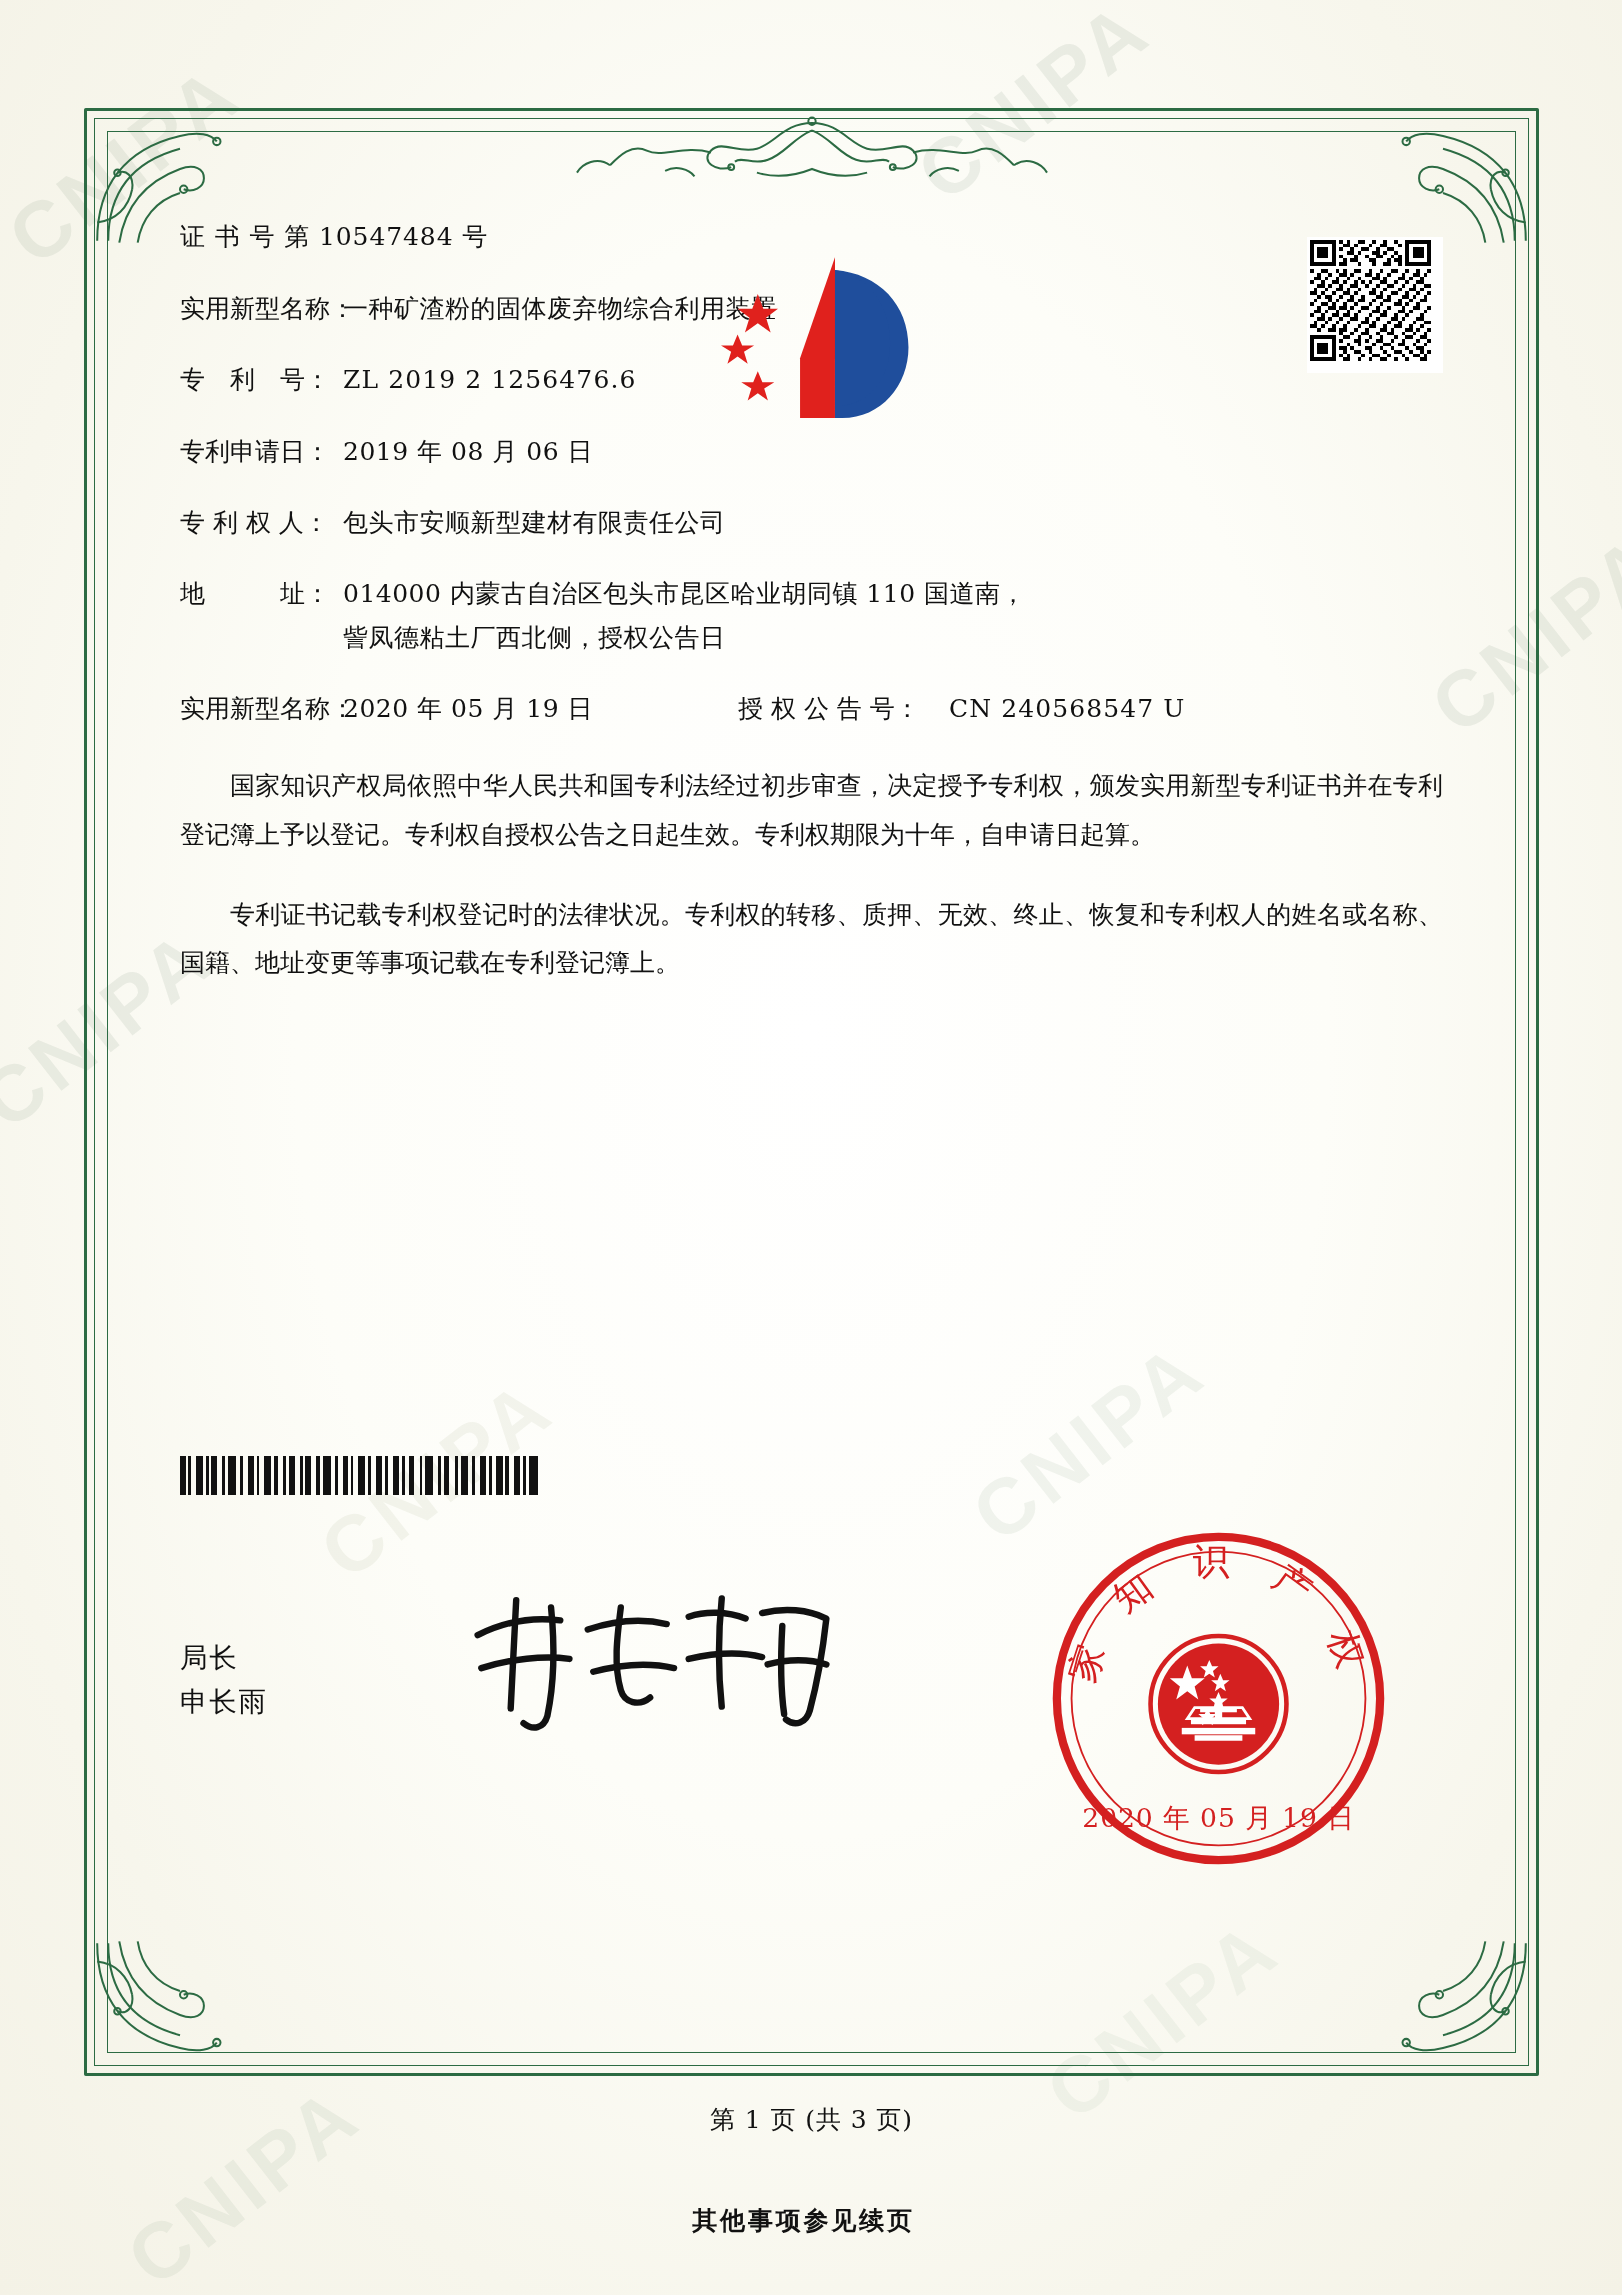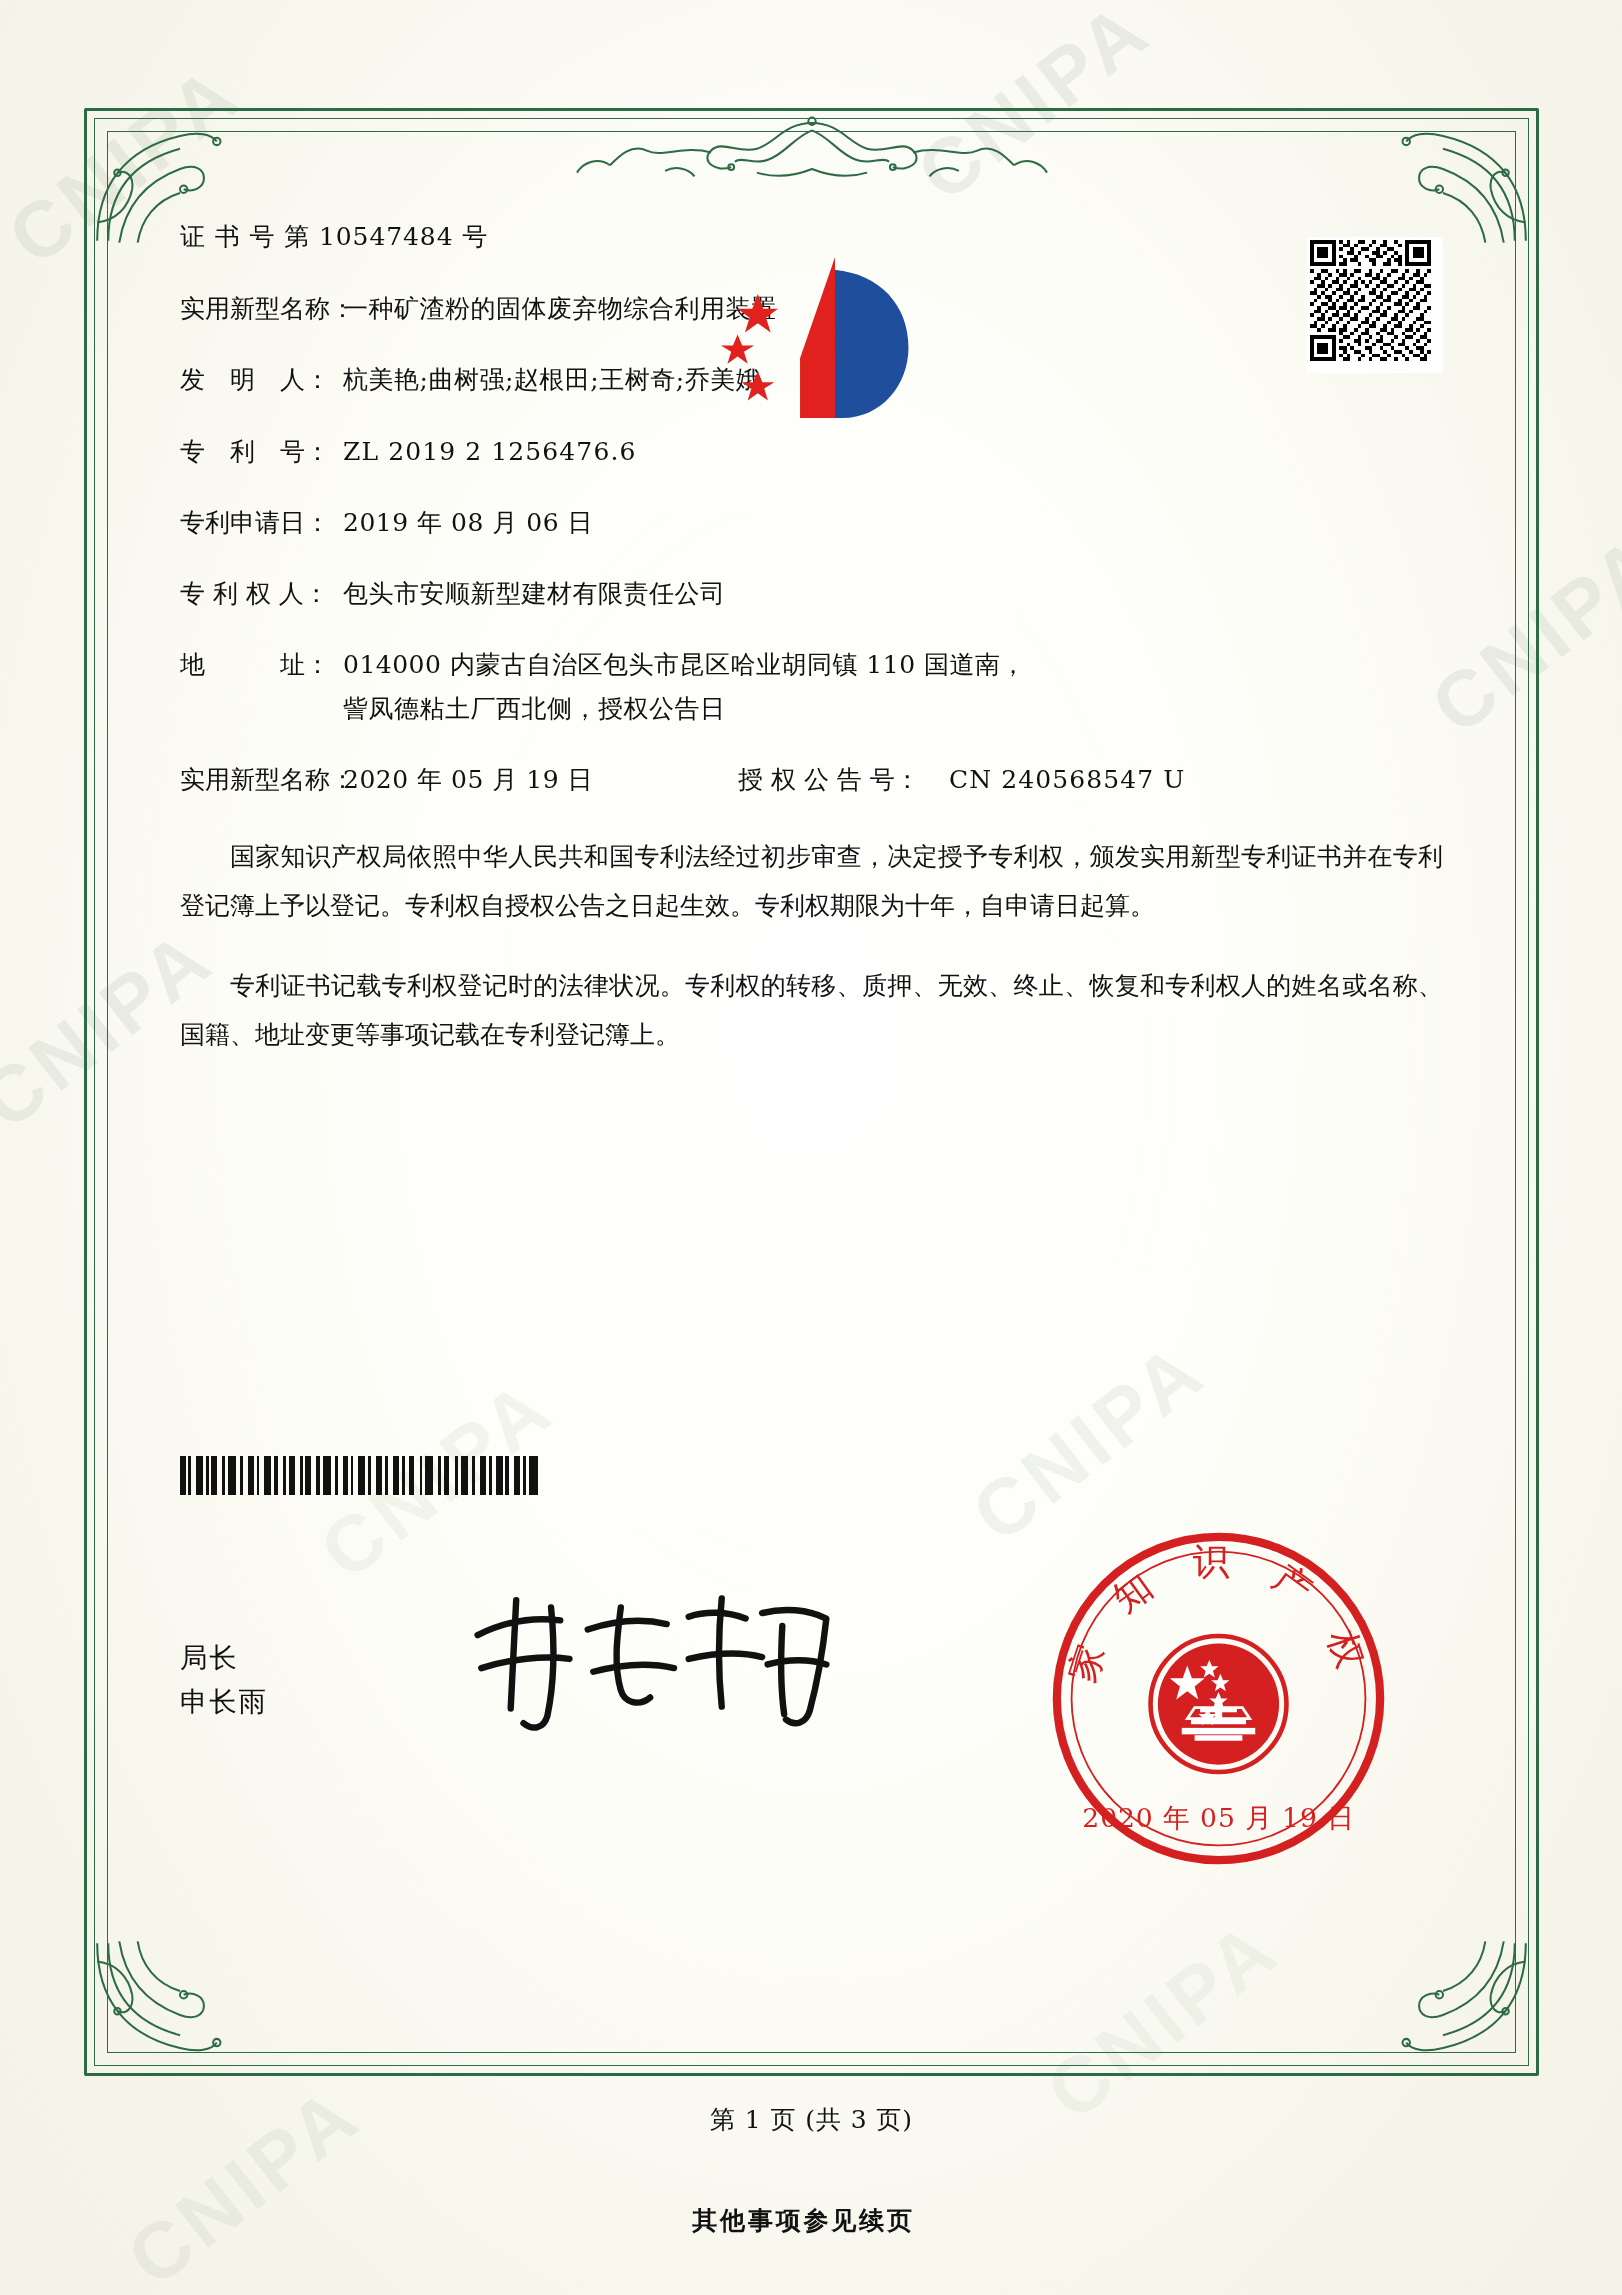--- a/index.html
+++ b/index.html
@@ -552,24 +552,20 @@
     </div>
 
 
     <div class="fields">
 
       <div class="row">
         <div class="lbl">实用新型名称：</div>
         <div class="val">一种矿渣粉的固体废弃物综合利用装置</div>
       </div>
 
-      <div class="row">
-        <div class="lbl">发　明　人：</div>
-        <div class="val">杭美艳;曲树强;赵根田;王树奇;乔美娥</div>
-      </div>
 
       <div class="row">
         <div class="lbl">专　利　号：</div>
         <div class="val mono">ZL 2019 2 1256476.6</div>
       </div>
 
       <div class="row">
         <div class="lbl">专利申请日：</div>
         <div class="val">2019 年 08 月 06 日</div>
       </div>

